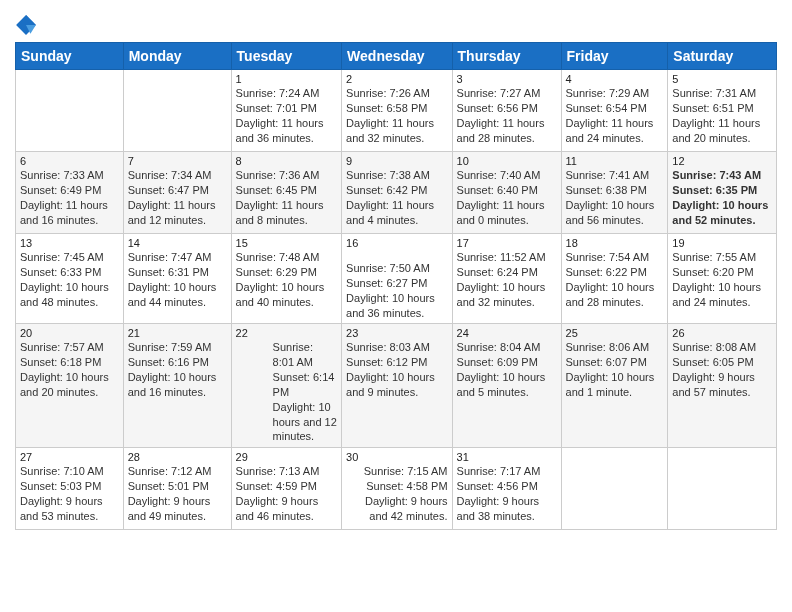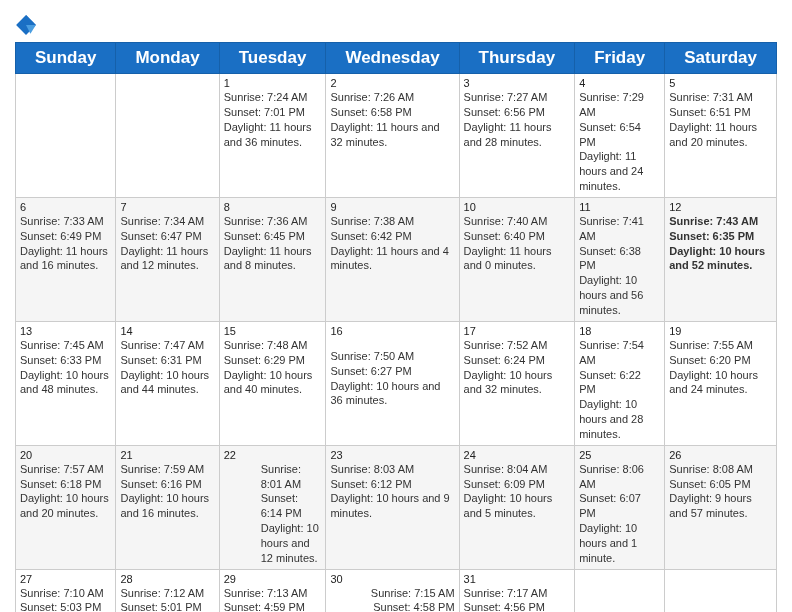--- a/index.html
+++ b/index.html
@@ -59,22 +59,22 @@
     .calendar {
       width: 100%;
       border-collapse: collapse;
       border: 1px solid #ccc;
       font-size: 9.5px;
     }
     .calendar thead tr th {
       background: #1a6fc4;
       color: #fff;
       text-align: left;
-      padding: 5px 19px;
-      font-size: 17px;
+      padding: 5px 5px;
+      font-size: 14px;
       font-weight: bold;
       border: 1px solid #1560aa;
     }
     .calendar tbody tr td {
       border: 1px solid #ccc;
       vertical-align: top;
       padding: 3px 4px;
       width: 113px;
       min-height: 70px;
       height: 82px;
@@ -231,21 +231,21 @@
 Daylight: 10 hours and 40 minutes.</div>
           </td>
           <td>
             <div class="cell-day">16</div>
             <div class="cell-info" style="white-space: pre-line; margin-top: 12px;">Sunrise: 7:50 AM
 Sunset: 6:27 PM
 Daylight: 10 hours and 36 minutes.</div>
           </td>
           <td>
             <div class="cell-day">17</div>
-            <div class="cell-info" style="white-space: pre-line;">Sunrise: 7:52 AM
+            <div class="cell-info" style="white-space: pre-line;">Sunrise: 11:52 AM
 Sunset: 6:24 PM
 Daylight: 10 hours and 32 minutes.</div>
           </td>
           <td>
             <div class="cell-day">18</div>
             <div class="cell-info" style="white-space: pre-line;">Sunrise: 7:54 AM
 Sunset: 6:22 PM
 Daylight: 10 hours and 28 minutes.</div>
           </td>
           <td>

